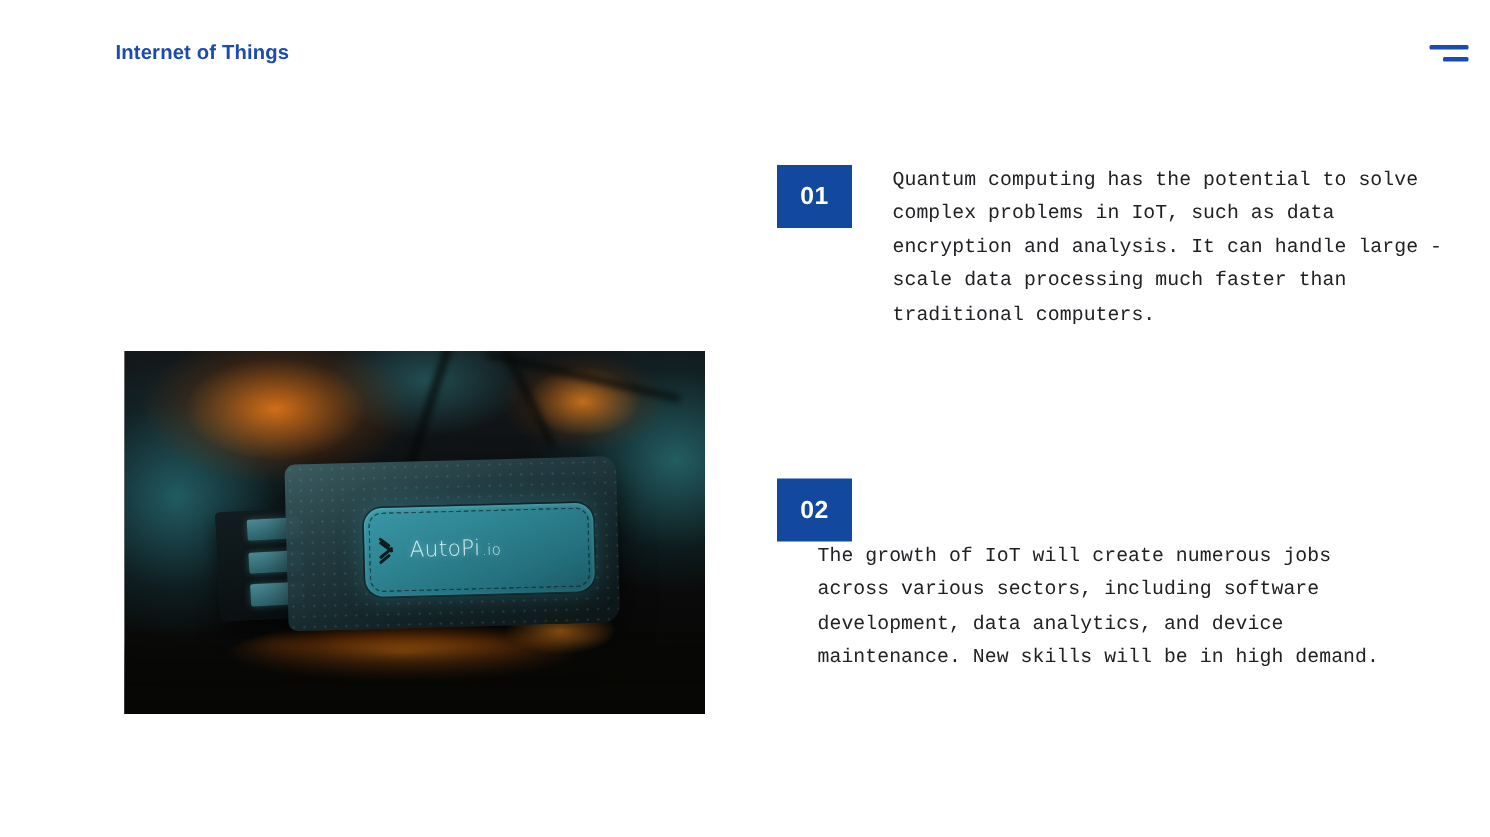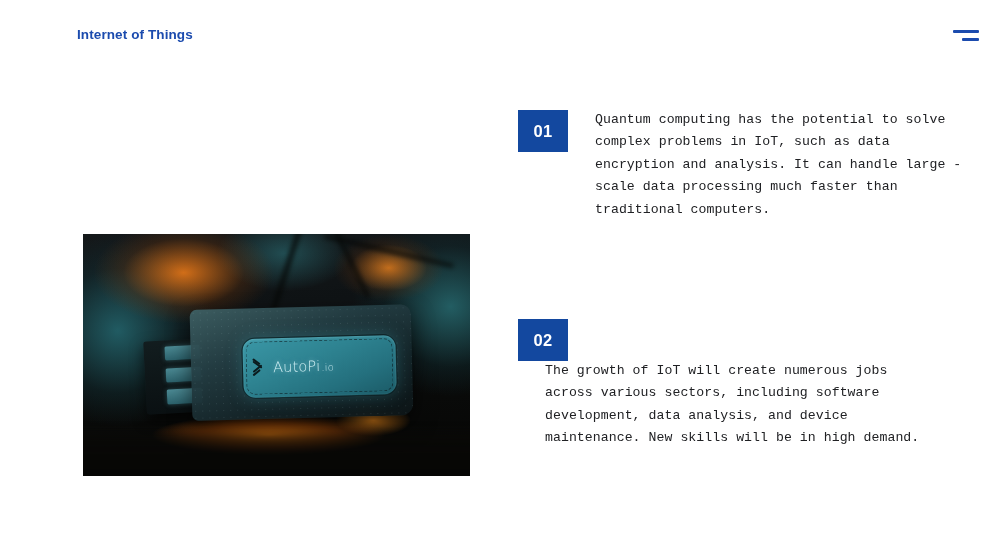--- a/index.html
+++ b/index.html
@@ -339,17 +339,17 @@
 
   <div class="right-col">
 
     <div class="point p1">
       <div class="point-badge">01</div>
       <div class="point-text">Quantum computing has the potential to solve complex problems in IoT, such as data encryption and analysis. It can handle large - scale data processing much faster than traditional computers.</div>
     </div>
 
     <div class="point p2">
       <div class="point-badge">02</div>
-      <div class="point-text">The growth of IoT will create numerous jobs across various sectors, including software development, data analysis, and device maintenance. New skills will be in high demand.</div>
+      <div class="point-text">The growth of IoT will create numerous jobs across various sectors, including software development, data analytics, and device maintenance. New skills will be in high demand.</div>
     </div>
 
   </div>
 </div>
 
 </body></html>

